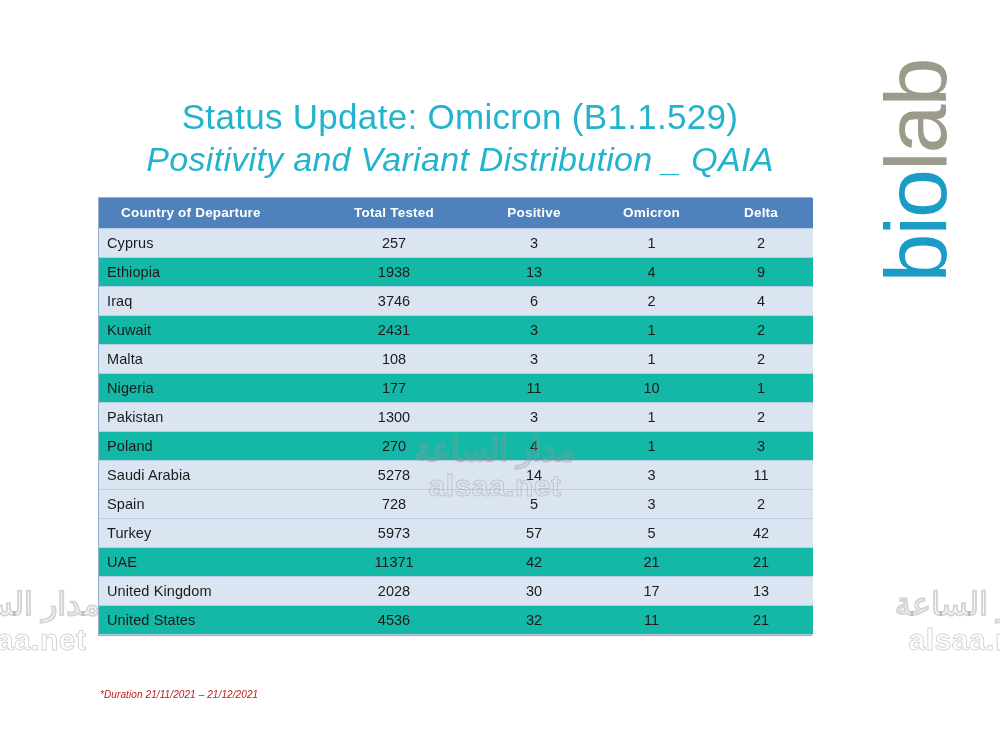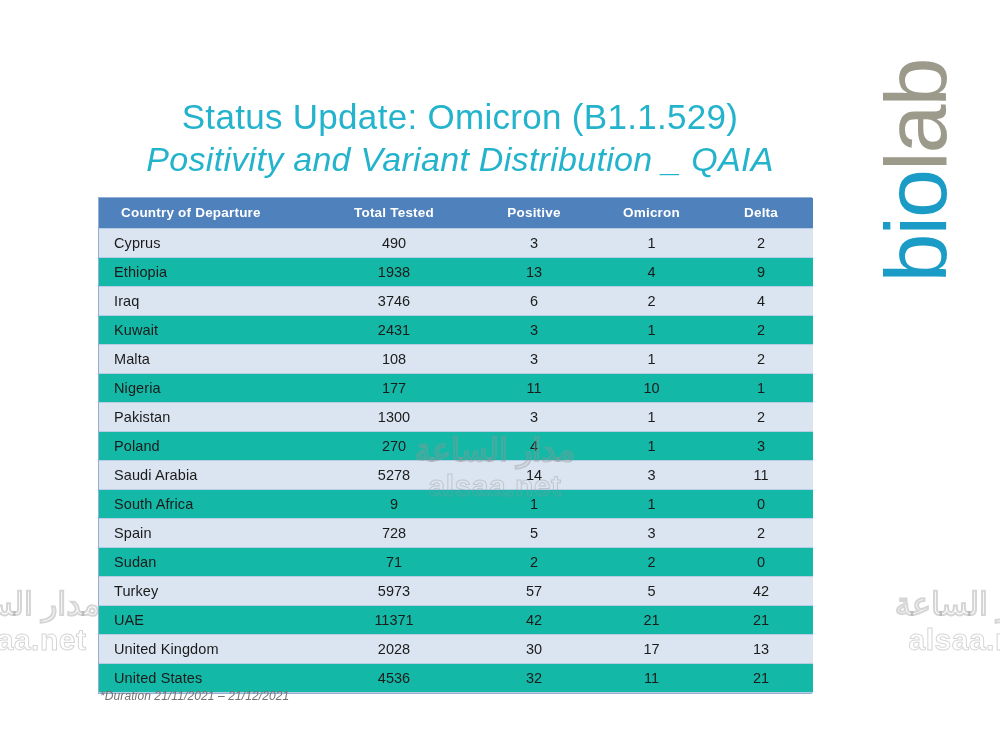--- a/index.html
+++ b/index.html
@@ -99,44 +99,44 @@
   table.datatable tbody td {
     font-size: 14.5px;
     color: #1b1b1b;
     padding: 6px 0 6px 0;
     height: 16px;
     border-top: 1px solid #b8cce4;
     border-bottom: 1px solid #b8cce4;
   }
   table.datatable tbody td.col-country {
     text-align: left;
-    padding-left: 15px;
+    padding-left: 8px;
     letter-spacing: 0.1px;
   }
   table.datatable tbody td.num { text-align: center; }
 
   table.datatable tbody tr.odd td { background: #dbe5f1; }
   table.datatable tbody tr.even td { background: #14b8a6; }
 
   
   col.c0 { width: 215px; }
   col.c1 { width: 160px; }
   col.c2 { width: 120px; }
   col.c3 { width: 115px; }
   col.c4 { width: 104px; }
 
   
   .footnote {
     position: absolute;
     left: 100px;
     top: 689px;
     font-family: "Liberation Sans", sans-serif;
-    font-size: 12px;
+    font-size: 10px;
     font-style: italic;
-    color: #737373;
+    color: #b91c1c;
     letter-spacing: 0.1px;
   }
 
   
   .wm {
     position: absolute;
     pointer-events: none;
     text-align: center;
     line-height: 1.15;
     color: transparent;
@@ -190,21 +190,21 @@
           <th class="col-country">Country of Departure</th>
           <th class="num">Total Tested</th>
           <th class="num">Positive</th>
           <th class="num">Omicron</th>
           <th class="num">Delta</th>
         </tr>
       </thead>
       <tbody>
         <tr class="odd">
             <td class="col-country">Cyprus</td>
-            <td class="num">490</td>
+            <td class="num">257</td>
             <td class="num">3</td>
             <td class="num">1</td>
             <td class="num">2</td>
           </tr>
         <tr class="even">
             <td class="col-country">Ethiopia</td>
             <td class="num">1938</td>
             <td class="num">13</td>
             <td class="num">4</td>
             <td class="num">9</td>
@@ -251,40 +251,26 @@
             <td class="num">1</td>
             <td class="num">3</td>
           </tr>
         <tr class="odd">
             <td class="col-country">Saudi Arabia</td>
             <td class="num">5278</td>
             <td class="num">14</td>
             <td class="num">3</td>
             <td class="num">11</td>
           </tr>
-        <tr class="even">
-            <td class="col-country">South Africa</td>
-            <td class="num">9</td>
-            <td class="num">1</td>
-            <td class="num">1</td>
-            <td class="num">0</td>
-          </tr>
         <tr class="odd">
             <td class="col-country">Spain</td>
             <td class="num">728</td>
             <td class="num">5</td>
             <td class="num">3</td>
             <td class="num">2</td>
-          </tr>
-        <tr class="even">
-            <td class="col-country">Sudan</td>
-            <td class="num">71</td>
-            <td class="num">2</td>
-            <td class="num">2</td>
-            <td class="num">0</td>
           </tr>
         <tr class="odd">
             <td class="col-country">Turkey</td>
             <td class="num">5973</td>
             <td class="num">57</td>
             <td class="num">5</td>
             <td class="num">42</td>
           </tr>
         <tr class="even">
             <td class="col-country">UAE</td>

